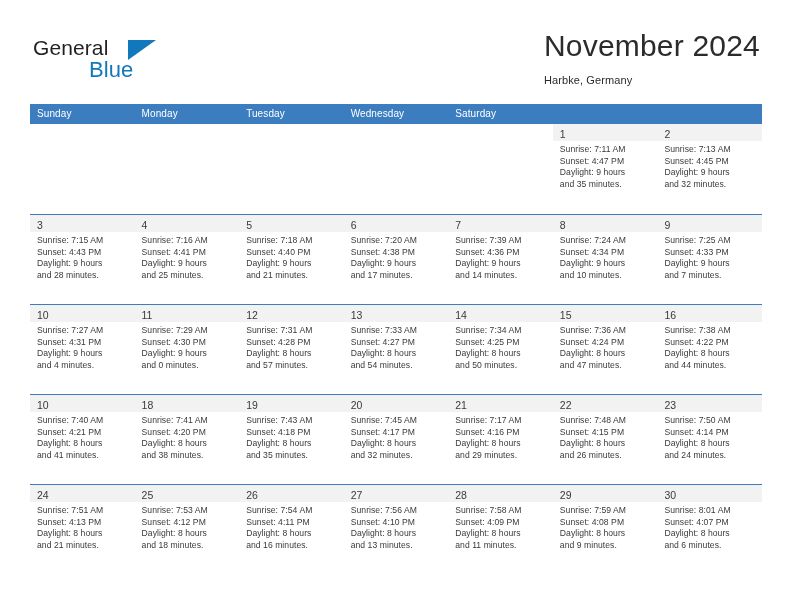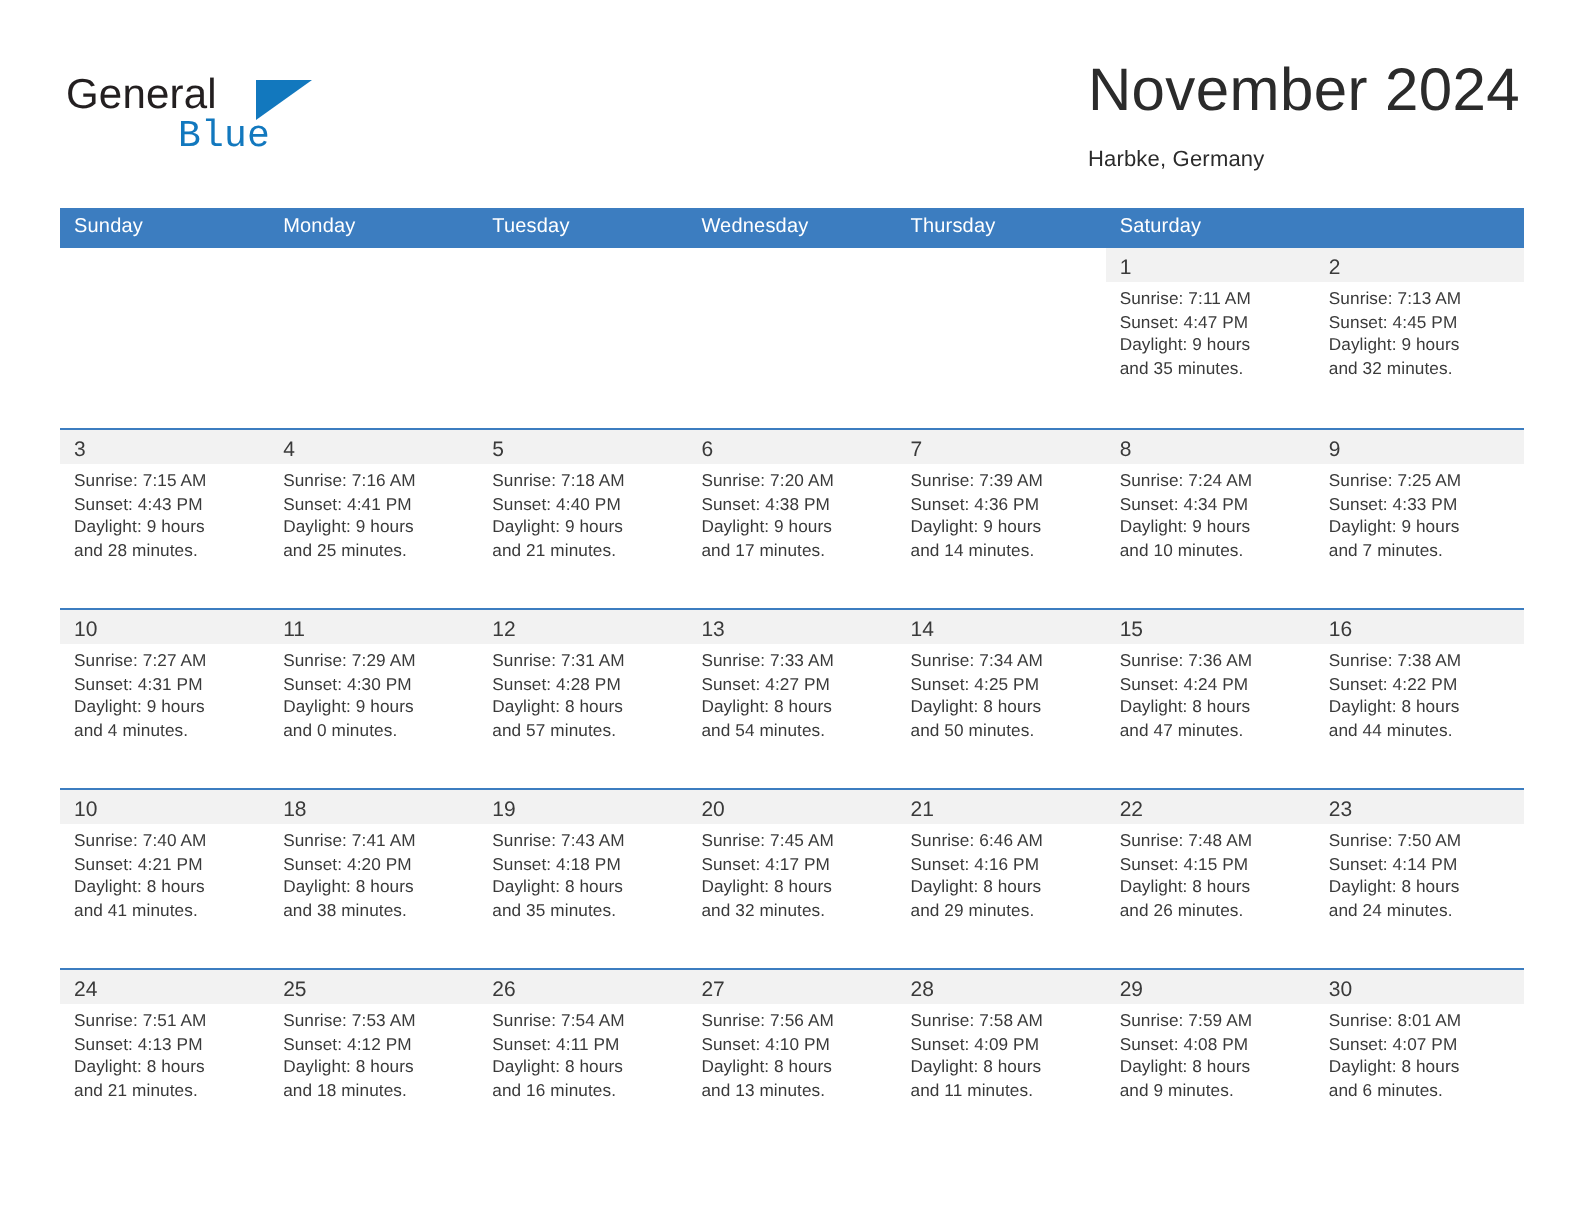--- a/index.html
+++ b/index.html
@@ -52,24 +52,24 @@
     top: 4px;
     width: 0;
     height: 0;
     border-left: 28px solid #1278be;
     border-bottom: 20px solid transparent;
   }
   .brand-blue {
     position: absolute;
     left: 56px;
     top: 21px;
-    font-size: 19px;
+    font-size: 22px;
     color: #1278be;
     letter-spacing: 0.1px;
-    font-family: Liberation Mono, monospace;
+    font-family: Liberation Sans, sans-serif;
   }
 
   .title-block {
     position: absolute;
     right: 32px;
     top: 28px;
     text-align: left;
   }
   .cal-title {
     font-size: 30px;
@@ -173,21 +173,20 @@
     </div>
 
   </div>
 
   <div class="calendar">
     <div class="weekday-row" id="weekday-row">
         <div class="weekday-cell">Sunday</div>
         <div class="weekday-cell">Monday</div>
         <div class="weekday-cell">Tuesday</div>
         <div class="weekday-cell">Wednesday</div>
-        <div class="weekday-cell">Thursday</div>
         <div class="weekday-cell">Saturday</div>
       </div>
     <div id="weeks-container">
         <div class="week-row">
           <div class="day-cell">
             <div class="daynum-strip"><span class="daynum"></span></div>
             <div class="day-body">
               <div class="day-line"></div>
               <div class="day-line"></div>
               <div class="day-line"></div>
@@ -412,21 +411,21 @@
             <div class="day-body">
               <div class="day-line">Sunrise: 7:45 AM</div>
               <div class="day-line">Sunset: 4:17 PM</div>
               <div class="day-line">Daylight: 8 hours</div>
               <div class="day-line">and 32 minutes.</div>
             </div>
           </div>
           <div class="day-cell filled">
             <div class="daynum-strip"><span class="daynum">21</span></div>
             <div class="day-body">
-              <div class="day-line">Sunrise: 6:46 AM</div>
+              <div class="day-line">Sunrise: 7:17 AM</div>
               <div class="day-line">Sunset: 4:16 PM</div>
               <div class="day-line">Daylight: 8 hours</div>
               <div class="day-line">and 29 minutes.</div>
             </div>
           </div>
           <div class="day-cell filled">
             <div class="daynum-strip"><span class="daynum">22</span></div>
             <div class="day-body">
               <div class="day-line">Sunrise: 7:48 AM</div>
               <div class="day-line">Sunset: 4:15 PM</div>

